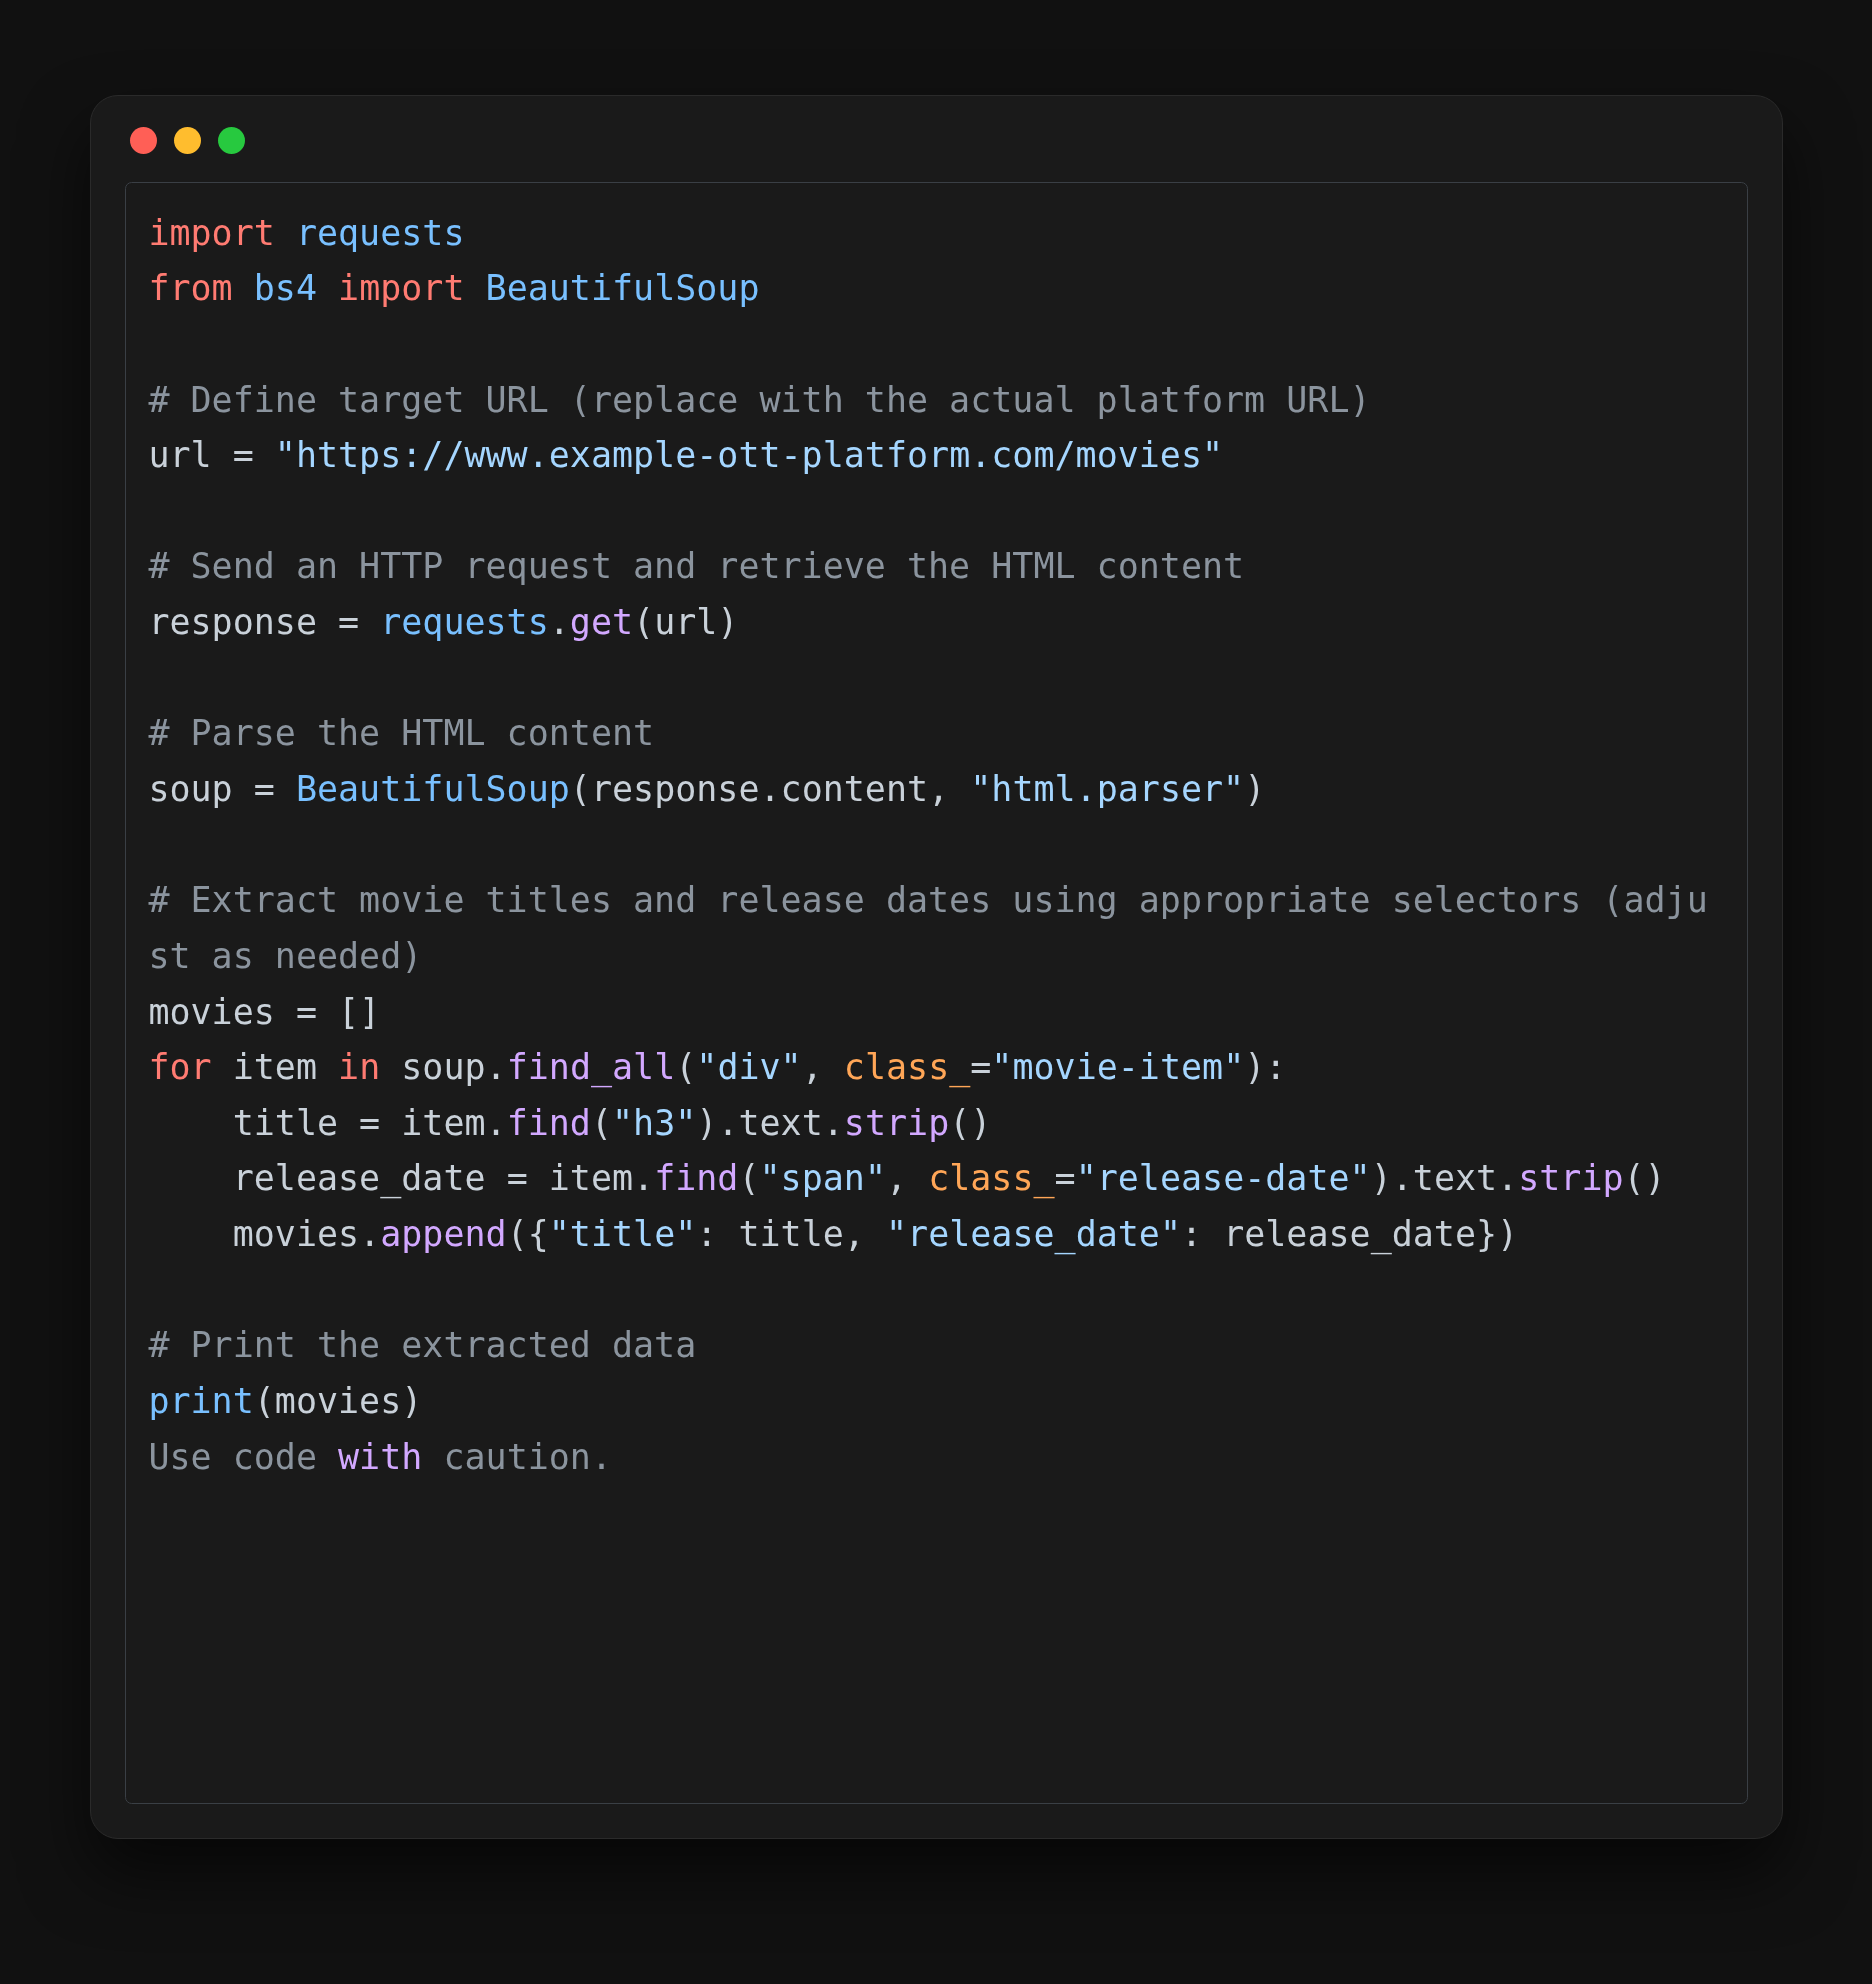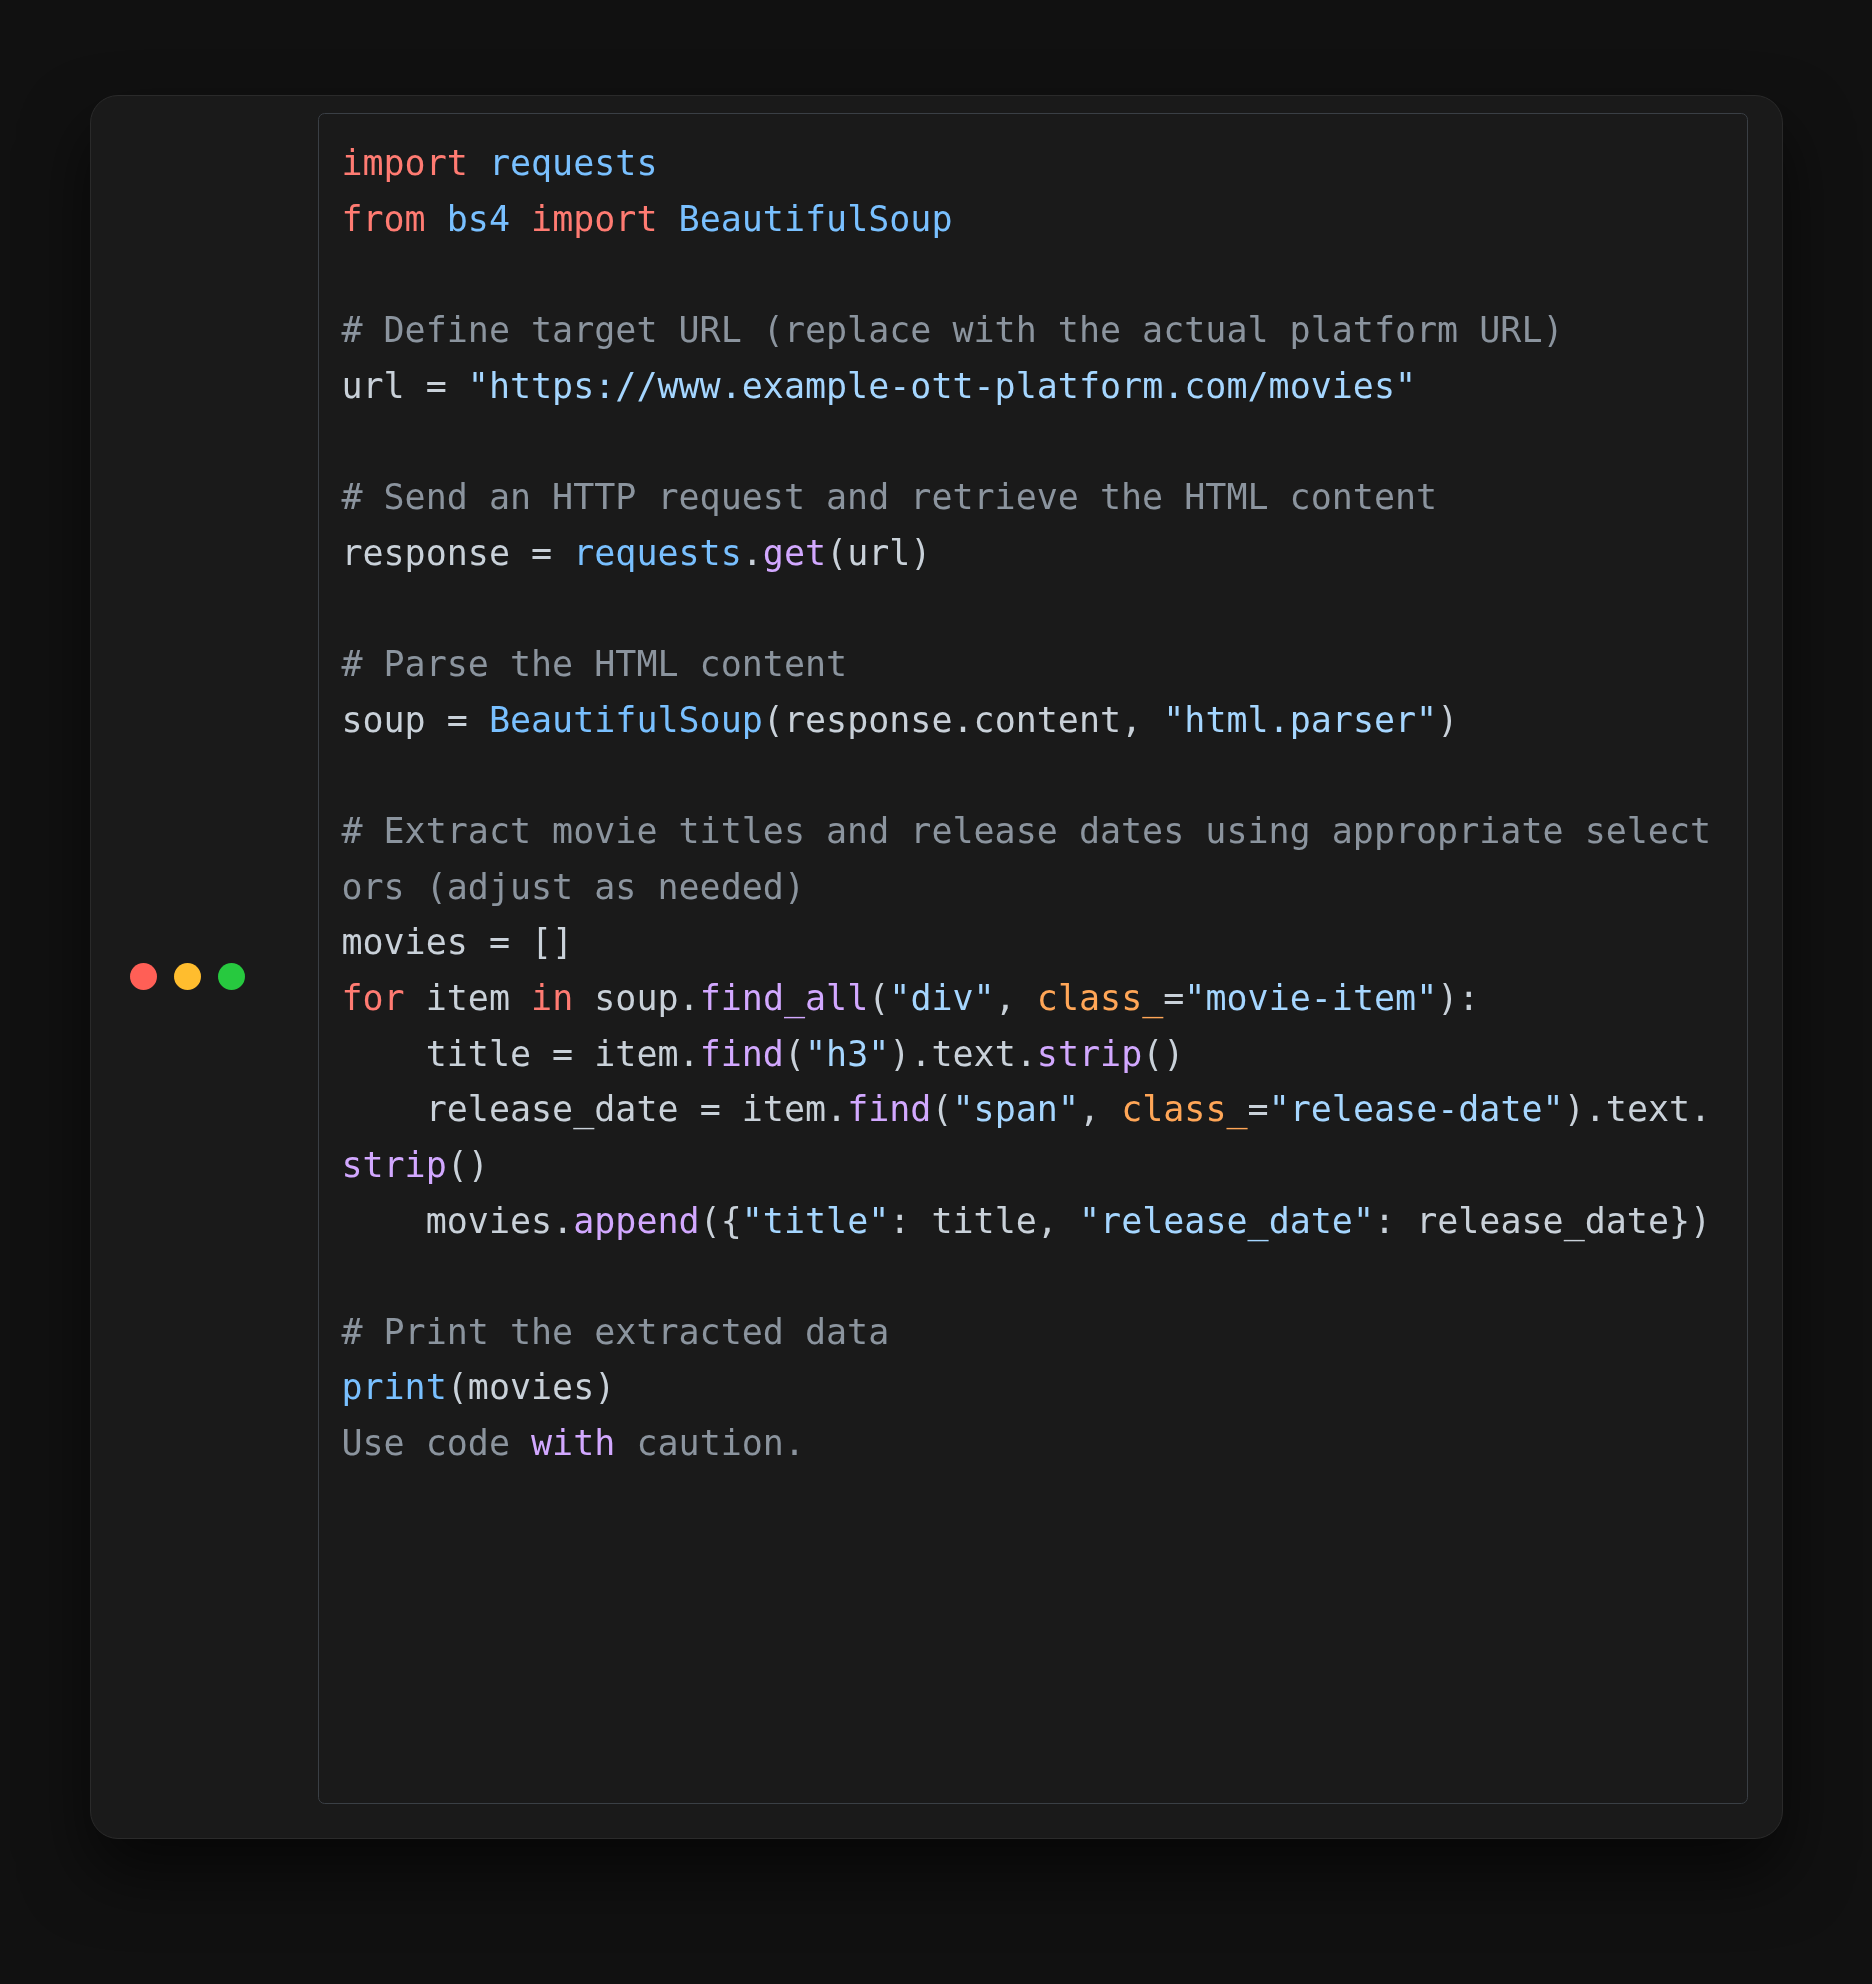--- a/index.html
+++ b/index.html
@@ -19,21 +19,21 @@
     position: relative;
   }
   .window {
     background: #1a1a1a;
     border: 0.6px solid #2a2a2a;
     border-radius: 28px;
     box-shadow: 0 34px 67px rgba(0,0,0,0.6);
     height: 100%;
     box-sizing: border-box;
     display: flex;
-    flex-direction: row;
+    flex-direction: column;
     overflow: hidden;
   }
   .titlebar {
     padding: 31px 39px 11.2px 39px;
     display: flex;
     gap: 17px;
     align-items: center;
   }
   .tl-dot {
     width: 27px;

